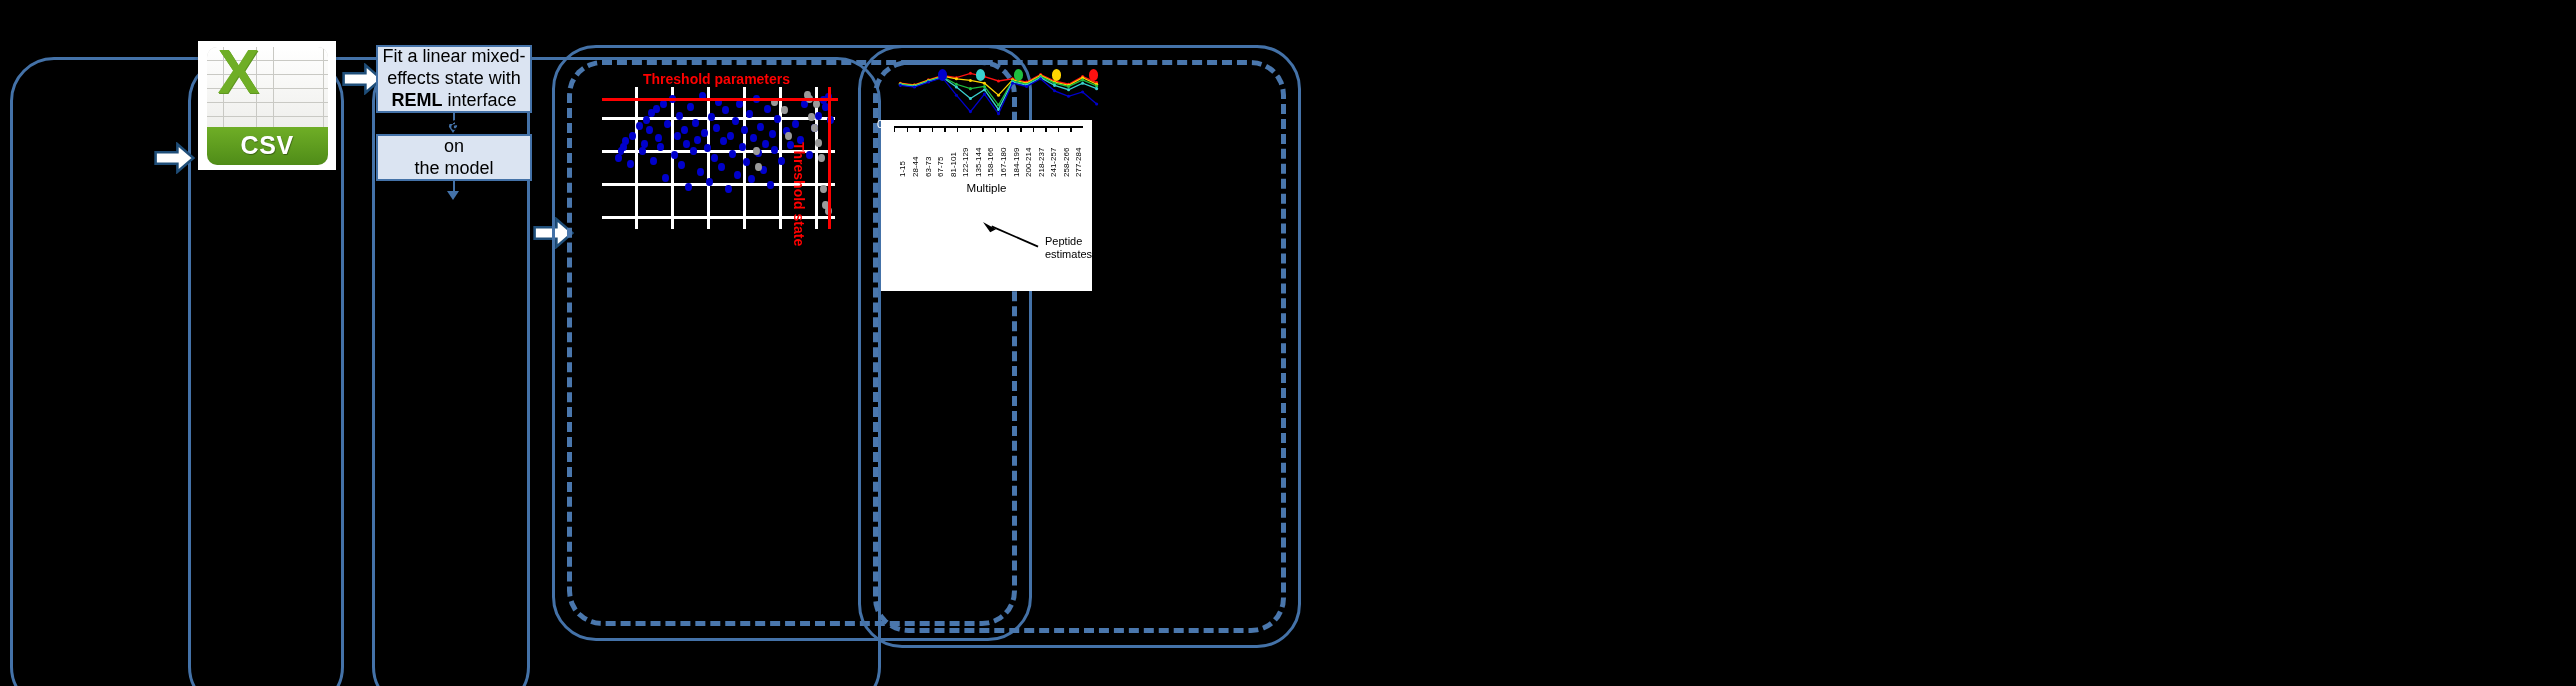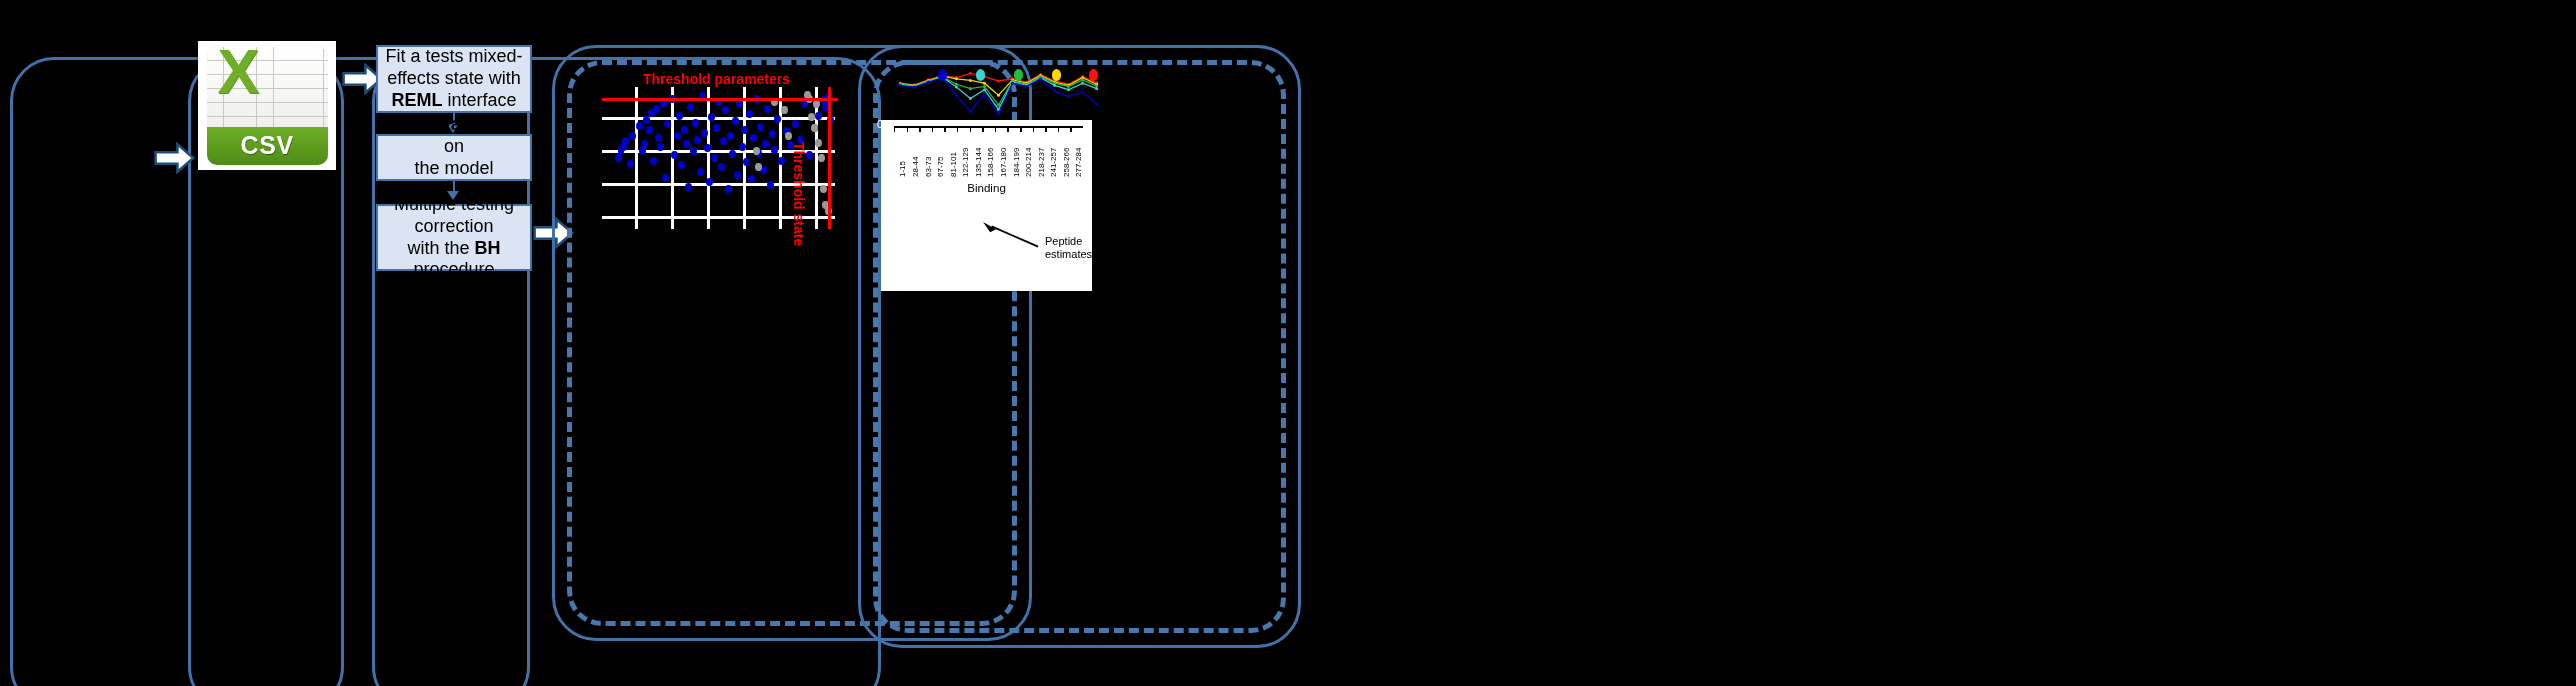--- a/index.html
+++ b/index.html
@@ -129,44 +129,37 @@
   <div class="panel" id="panel-flow"></div>
 
   <div class="barrow" id="arrow-2">
     <svg viewBox="0 0 56 44" width="41" height="32" aria-hidden="true">
       <polygon points="2,14 32,14 32,3 54,22 32,41 32,30 2,30" fill="#ffffff" stroke="#1f4e79" stroke-width="3.5"></polygon>
     </svg>
   </div>
 
   <div class="flowbox" id="flow-1">
     <div>
-        <div><span>Fit a tests mixed-</span></div>
+        <div><span>Fit a linear mixed-</span></div>
         <div><span>effects state with</span></div>
         <div><b>REML</b><span> interface</span></div>
       </div>
   </div>
   <div class="vline a"></div>
   <div class="vtip a"></div>
 
   <div class="flowbox" id="flow-2">
     <div>
         <div><span>Apply </span><b>Wald tests</b><span> on</span></div>
         <div><span>the model procedure</span></div>
       </div>
   </div>
   <div class="vline b"></div>
   <div class="vtip b"></div>
 
-  <div class="flowbox" id="flow-3">
-    <div>
-        <div><span>Multiple testing</span></div>
-        <div><span>correction</span></div>
-        <div><span>with the </span><b>BH</b><span> procedure</span></div>
-      </div>
-  </div>
 
   <div class="barrow" id="arrow-3">
     <svg viewBox="0 0 56 44" width="41" height="32" aria-hidden="true">
       <polygon points="2,14 32,14 32,3 54,22 32,41 32,30 2,30" fill="#ffffff" stroke="#1f4e79" stroke-width="3.5"></polygon>
     </svg>
   </div>
 
   <div class="panel dashed-inner" id="panel-scatter"></div>
 
   <div class="scatter-wrap">
@@ -381,21 +374,21 @@
         <span style="left: 80px; top: 42px;">135-144</span>
         <span style="left: 92px; top: 42px;">158-166</span>
         <span style="left: 105px; top: 42px;">167-180</span>
         <span style="left: 118px; top: 42px;">184-199</span>
         <span style="left: 130px; top: 42px;">200-214</span>
         <span style="left: 143px; top: 42px;">218-237</span>
         <span style="left: 155px; top: 42px;">241-257</span>
         <span style="left: 168px; top: 42px;">258-266</span>
         <span style="left: 180px; top: 42px;">277-284</span>
       </div>
-    <div class="pep-title">Binding</div>
+    <div class="pep-title">Multiple</div>
 
     <svg class="binding-arrow" viewBox="0 0 84 40" width="61" height="29" style="left:99px;top:102px;position:absolute;">
       <line x1="80" y1="34" x2="16" y2="6" stroke="#000" stroke-width="2.4"></line>
       <polygon points="4,0 22,10 14,14" fill="#000"></polygon>
     </svg>
     <div class="binding-lbl" style="left:164px;top:115px;position:absolute;">
       <div>Peptide</div>
       <div>estimates</div>
     </div>
   </div>

